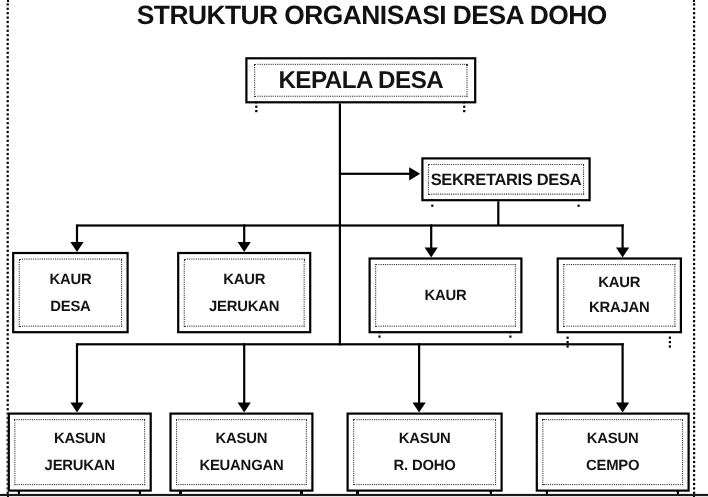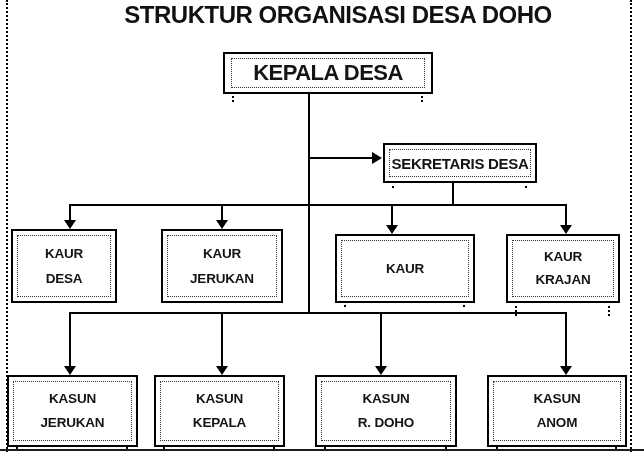--- a/index.html
+++ b/index.html
@@ -168,37 +168,37 @@
       <span class="lbl-sm">KASUN</span>
       <span class="lbl-sm">JERUKAN</span>
     </div>
     <i class="tick l" style="bottom:-4px;height:4px;"></i>
     <i class="tick r" style="bottom:-4px;height:4px;"></i>
   </div>
 
   <div class="box" style="left:154px;top:375px;width:131px;height:72px;">
     <div class="box-inner">
       <span class="lbl-sm">KASUN</span>
-      <span class="lbl-sm">KEPALA</span>
+      <span class="lbl-sm">KEUANGAN</span>
     </div>
     <i class="tick l" style="bottom:-4px;height:4px;"></i>
     <i class="tick r" style="bottom:-4px;height:4px;"></i>
   </div>
 
   <div class="box" style="left:315px;top:375px;width:142px;height:72px;">
     <div class="box-inner">
       <span class="lbl-sm">KASUN</span>
       <span class="lbl-sm">R. DOHO</span>
     </div>
     <i class="tick l" style="bottom:-4px;height:4px;"></i>
     <i class="tick r" style="bottom:-4px;height:4px;"></i>
   </div>
 
   <div class="box" style="left:487px;top:375px;width:140px;height:72px;">
     <div class="box-inner">
       <span class="lbl-sm">KASUN</span>
-      <span class="lbl-sm">ANOM</span>
+      <span class="lbl-sm">CEMPO</span>
     </div>
     <i class="tick l" style="bottom:-4px;height:4px;"></i>
     <i class="tick r" style="bottom:-4px;height:4px;"></i>
   </div>
 
 </div>
 
 </body></html>

